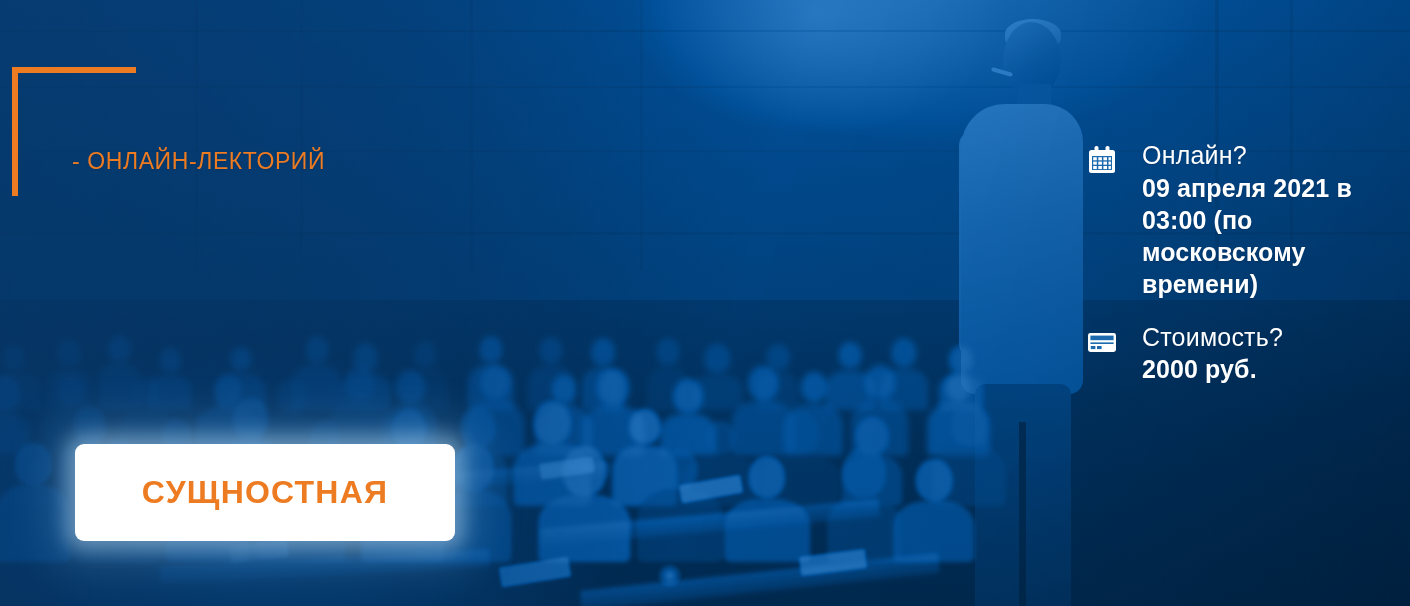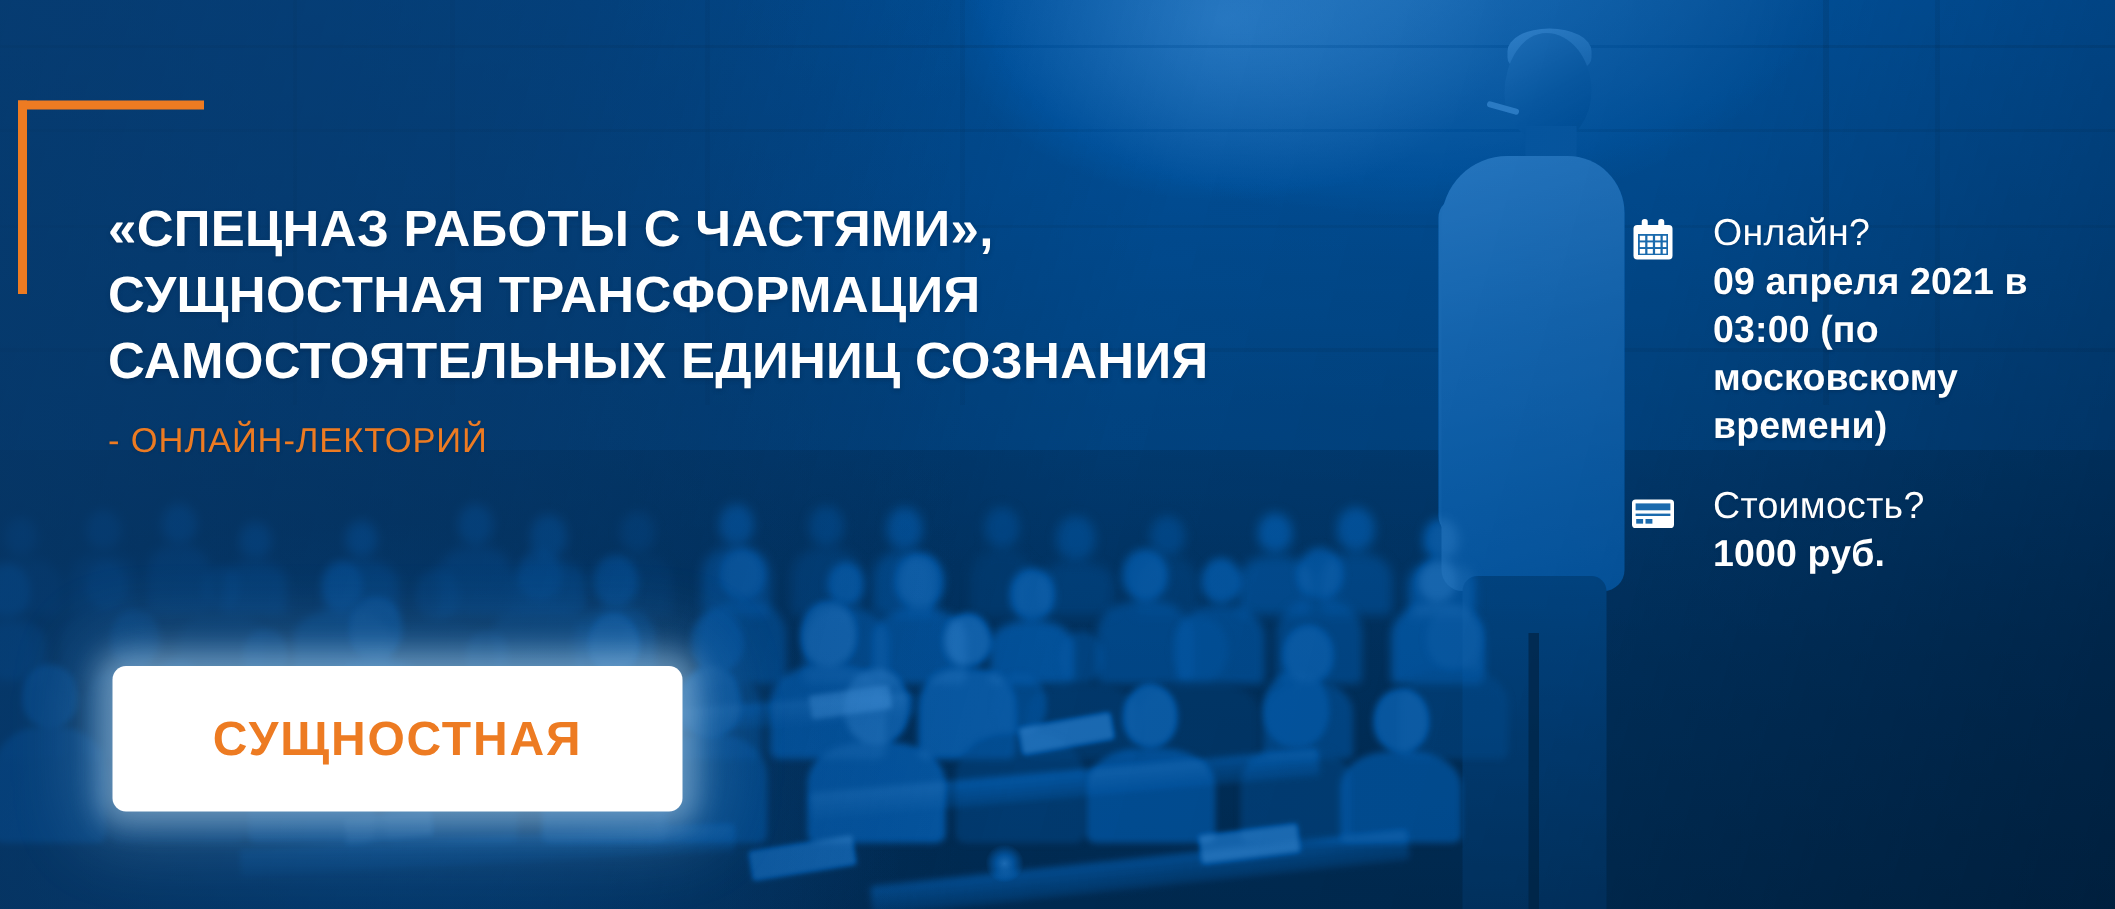--- a/index.html
+++ b/index.html
@@ -573,21 +573,20 @@
     <div class="bg-tint"></div>
     <div class="bg-duotone"></div>
     <div class="bg-leftscrim"></div>
   </div>
 
   <div class="content">
 
     <div class="bracket"></div>
 
     <div class="left-col">
-      <h1 class="headline">«СПЕЦНАЗ РАБОТЫ С ЧАСТЯМИ», СУЩНОСТНАЯ ТРАНСФОРМАЦИЯ САМОСТОЯТЕЛЬНЫХ ЕДИНИЦ СОЗНАНИЯ</h1>
       <div class="subhead">- ОНЛАЙН-ЛЕКТОРИЙ</div>
     </div>
 
     <div class="cta-wrap">
       <button class="cta">СУЩНОСТНАЯ</button>
     </div>
 
     <div class="info-panel">
 
       <div class="info-item item-when">
@@ -622,18 +621,18 @@
         <span class="info-icon">
           <svg viewBox="0 0 32 32" fill="none">
             <rect x="2" y="7" width="28" height="19" rx="2.4" fill="#fff"></rect>
             <rect x="4.4" y="9.6" width="23.2" height="4.6" fill="#1a6aad"></rect>
             <rect x="4.4" y="16.4" width="23.2" height="1.6" fill="#1a6aad"></rect>
             <rect x="4.8" y="20" width="4.6" height="3.1" fill="#1a6aad"></rect>
             <rect x="11" y="20" width="4.6" height="3.1" fill="#1a6aad"></rect>
           </svg>
         </span>
         <div class="info-label">Стоимость?</div>
-        <div class="info-value">1000 руб.</div>
+        <div class="info-value">2000 руб.</div>
       </div>
 
     </div>
   </div>
 </div>
 
 </body></html>

